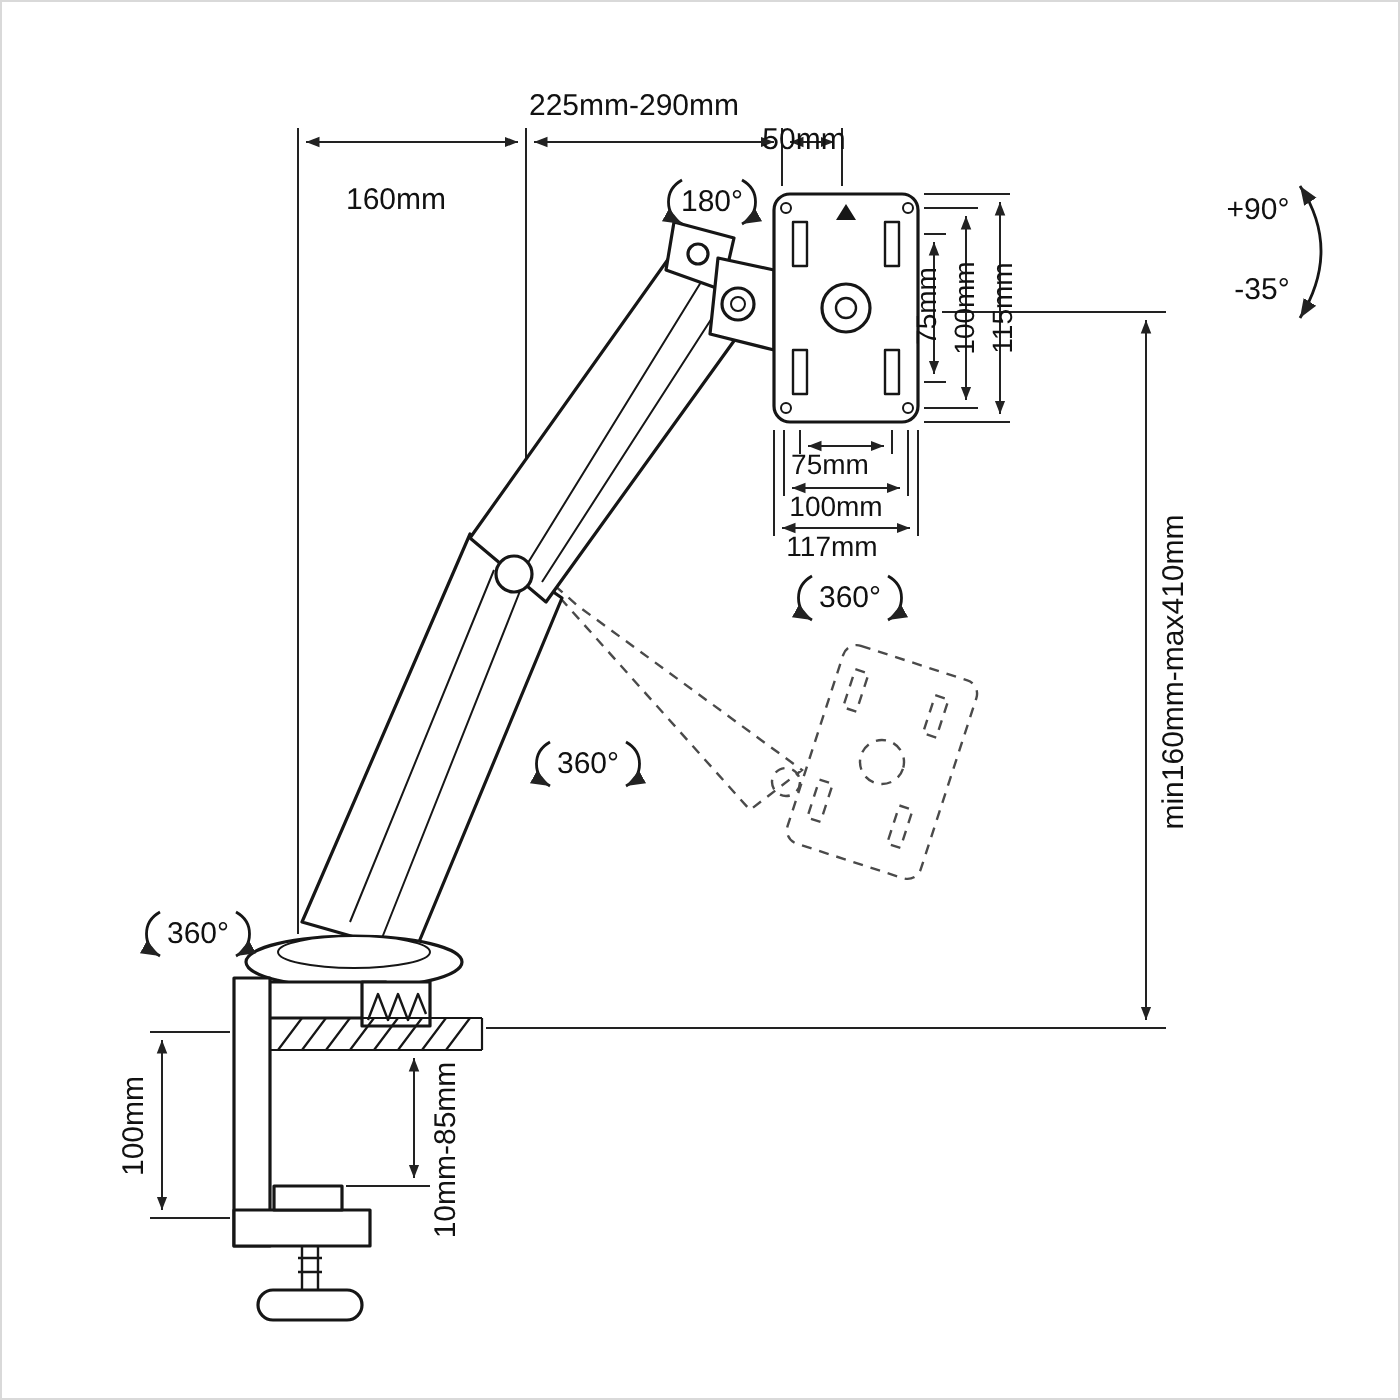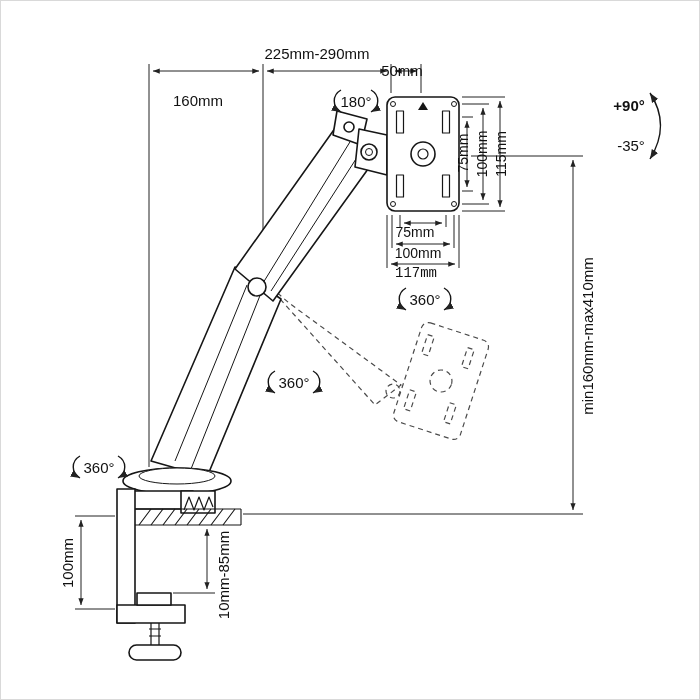--- a/index.html
+++ b/index.html
@@ -146,30 +146,30 @@
       <path d="M649,92 Q670,124 649,158" marker-start="url(#arw)" marker-end="url(#arw)"></path>
     </g>
   </svg>
 
   <span class="lbl" style="left:197px; top:52px;margin-top:47px;">160mm</span>
   <span class="lbl" style="left:316px; top:52px;">225mm-290mm</span>
   <span class="lbl" style="left:401px; top:69px;">50mm</span>
 
   <span class="lbl" style="left:355px; top:100px;">180°</span>
 
-  <span class="lbl" style="left:628px; top:104px;font-weight:bold;">+90°</span>
+  <span class="lbl" style="left:628px; top:104px;">+90°</span>
   <span class="lbl" style="left:630px; top:144px;">-35°</span>
 
   <span class="lbl v sm" style="left:462px; top:152px;">75mm</span>
   <span class="lbl v sm" style="left:481px; top:153px;">100mm</span>
   <span class="lbl v sm" style="left:500px; top:153px;">115mm</span>
 
   <span class="lbl sm" style="left:414px; top:231px;">75mm</span>
   <span class="lbl sm" style="left:417px; top:252px;">100mm</span>
-  <span class="lbl sm" style="left:415px; top:272px;font-family:Liberation Mono, monospace;">117mm</span>
+  <span class="lbl sm" style="left:415px; top:272px;">117mm</span>
 
   <span class="lbl" style="left:424px; top:298px;">360°</span>
 
   <span class="lbl v" style="left:586px; top:335px;">min160mm-max410mm</span>
 
   <span class="lbl" style="left:293px; top:381px;">360°</span>
   <span class="lbl" style="left:98px;  top:466px;">360°</span>
 
   <span class="lbl v" style="left:66px;  top:562px;">100mm</span>
   <span class="lbl v" style="left:222px; top:574px;">10mm-85mm</span>

